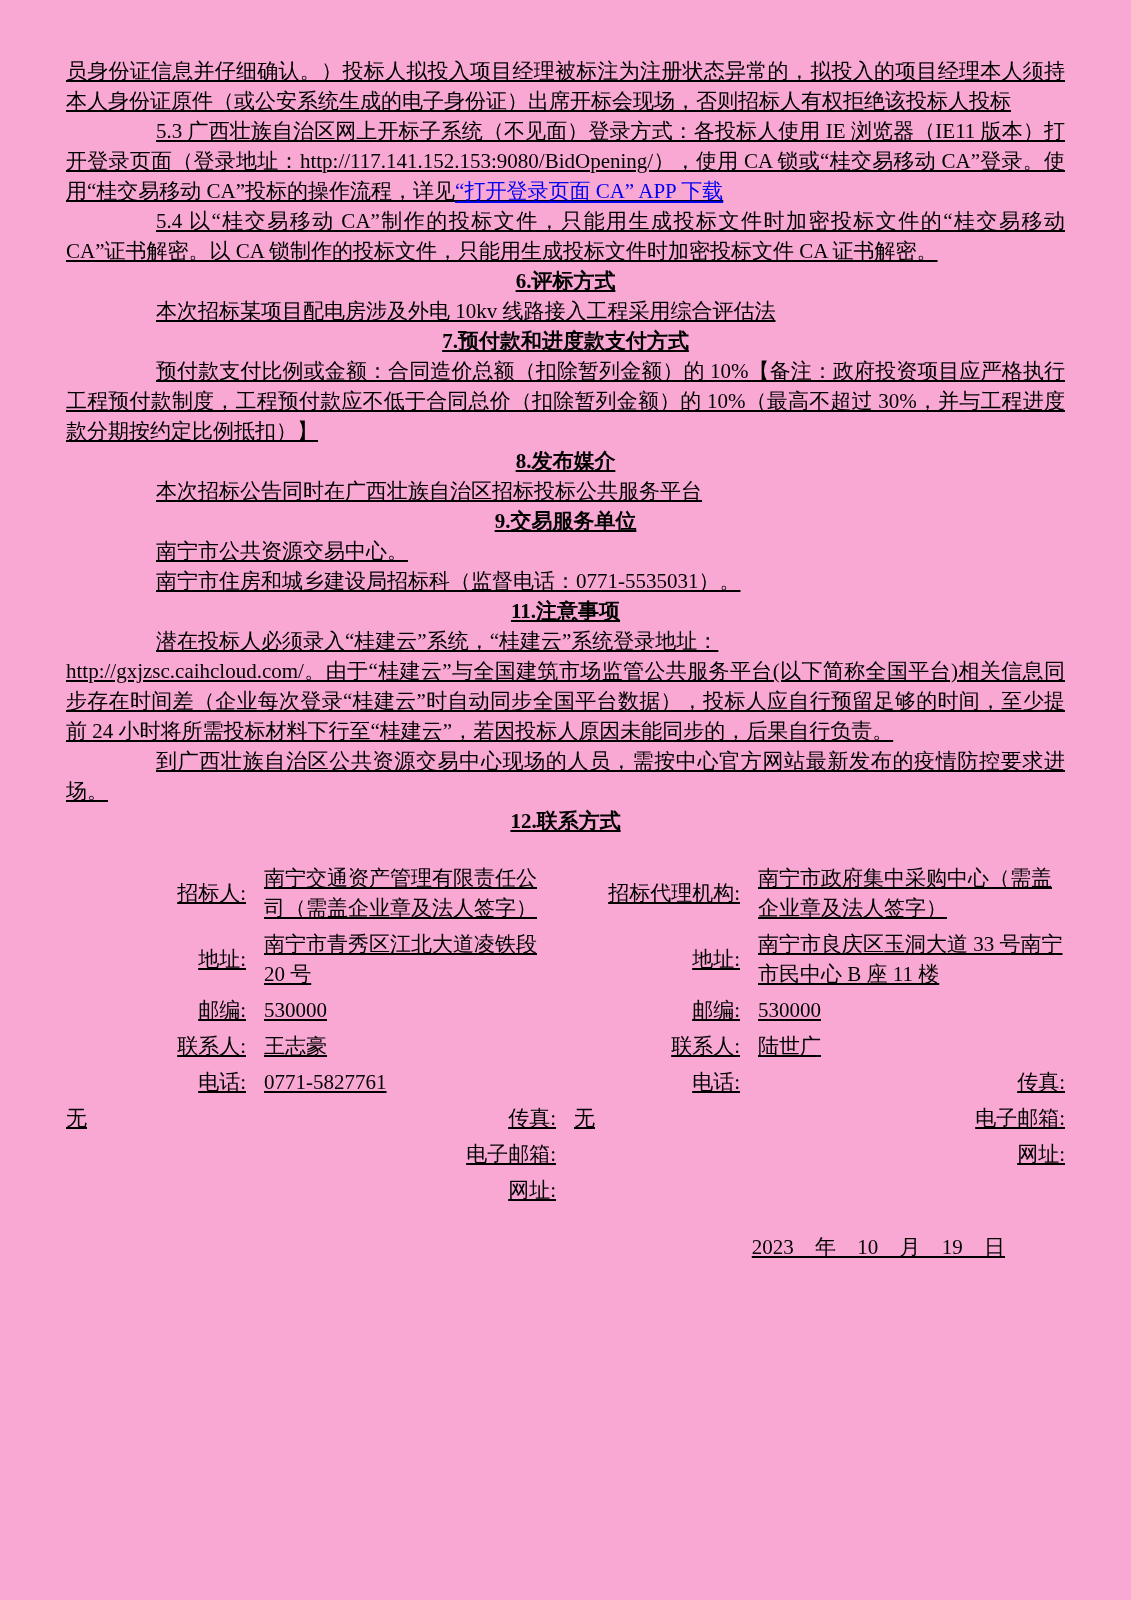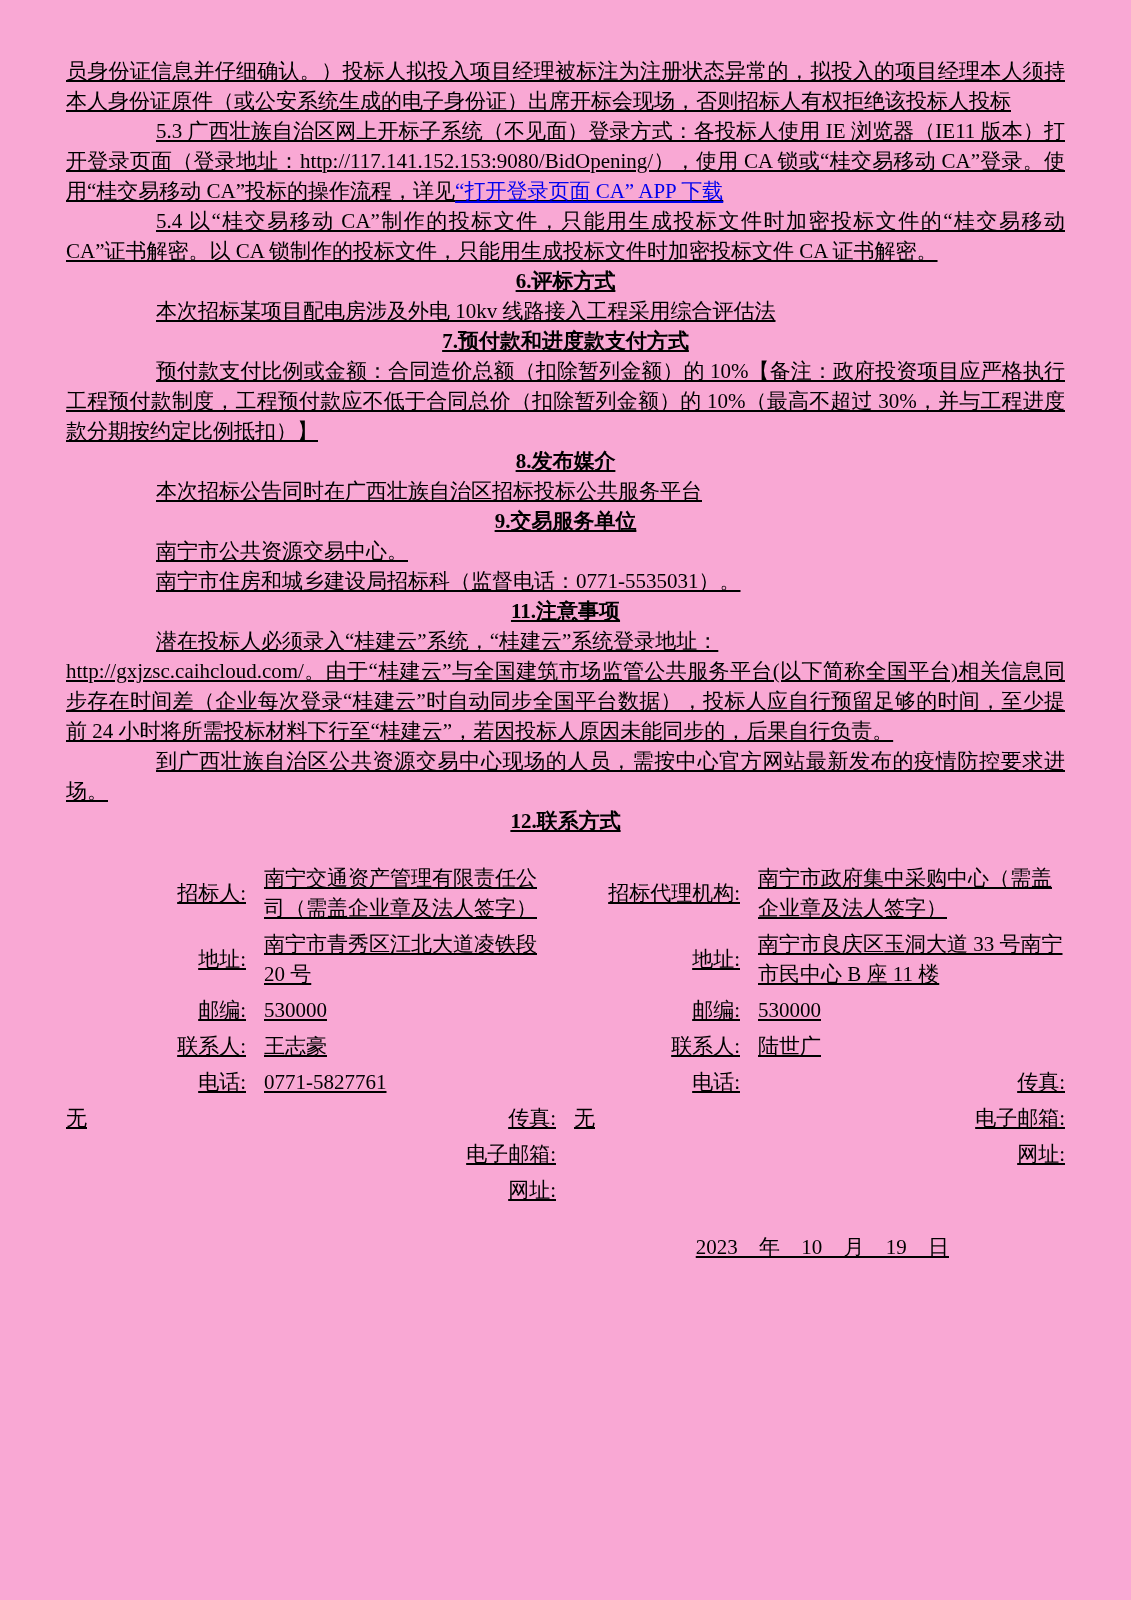--- a/index.html
+++ b/index.html
@@ -52,21 +52,21 @@
     padding: 3px 0;
     align-self: center;
   }
   .c-value {
     text-align: left;
     padding: 3px 0;
     align-self: center;
   }
   .date-line {
     margin-top: 24px;
-    margin-right: 116px;
+    margin-right: 60px;
     text-align: right;
     font-size: 21px;
     line-height: 30px;
     word-spacing: 16px;
   }
 </style>
 </head>
 <body>
 
 <div class="page">

